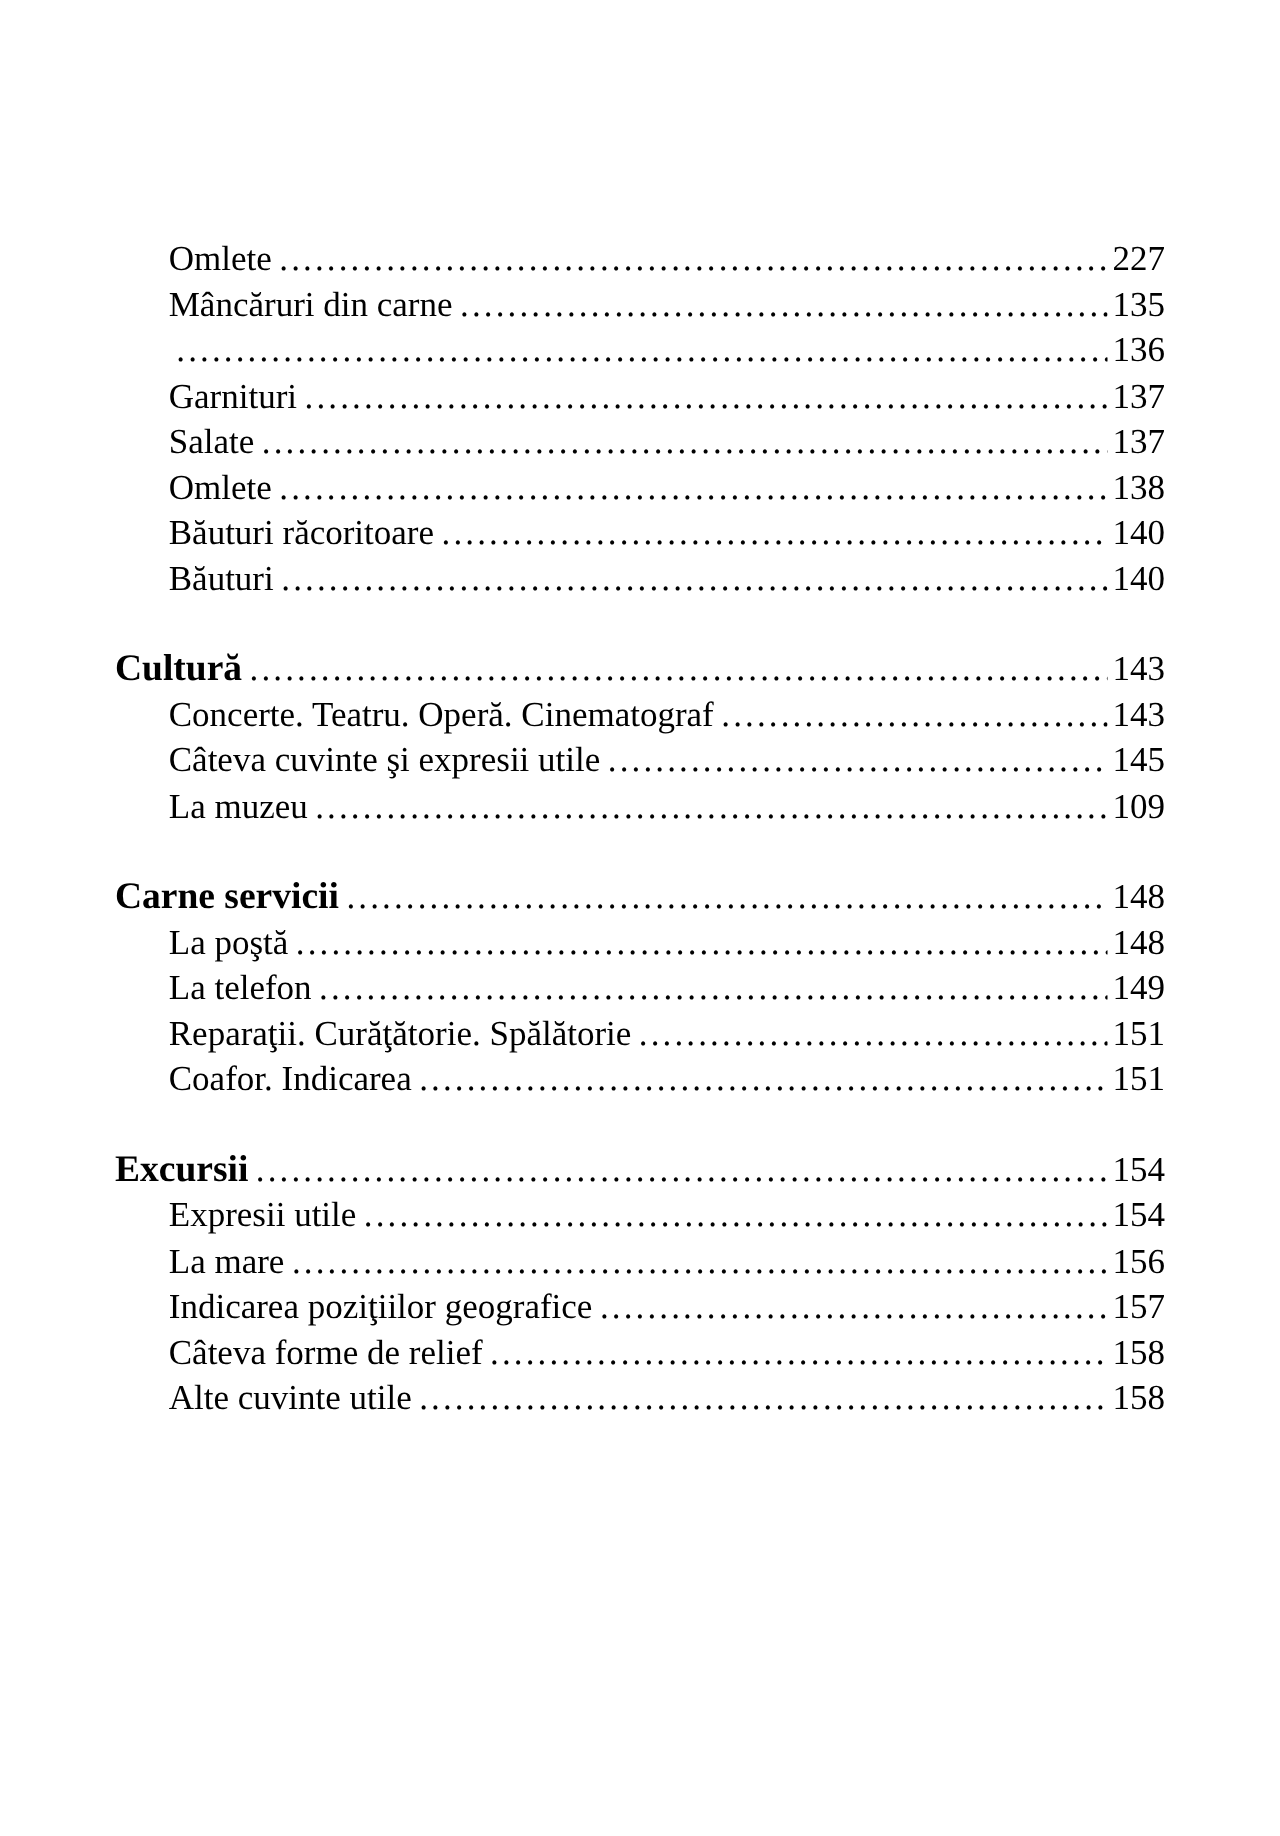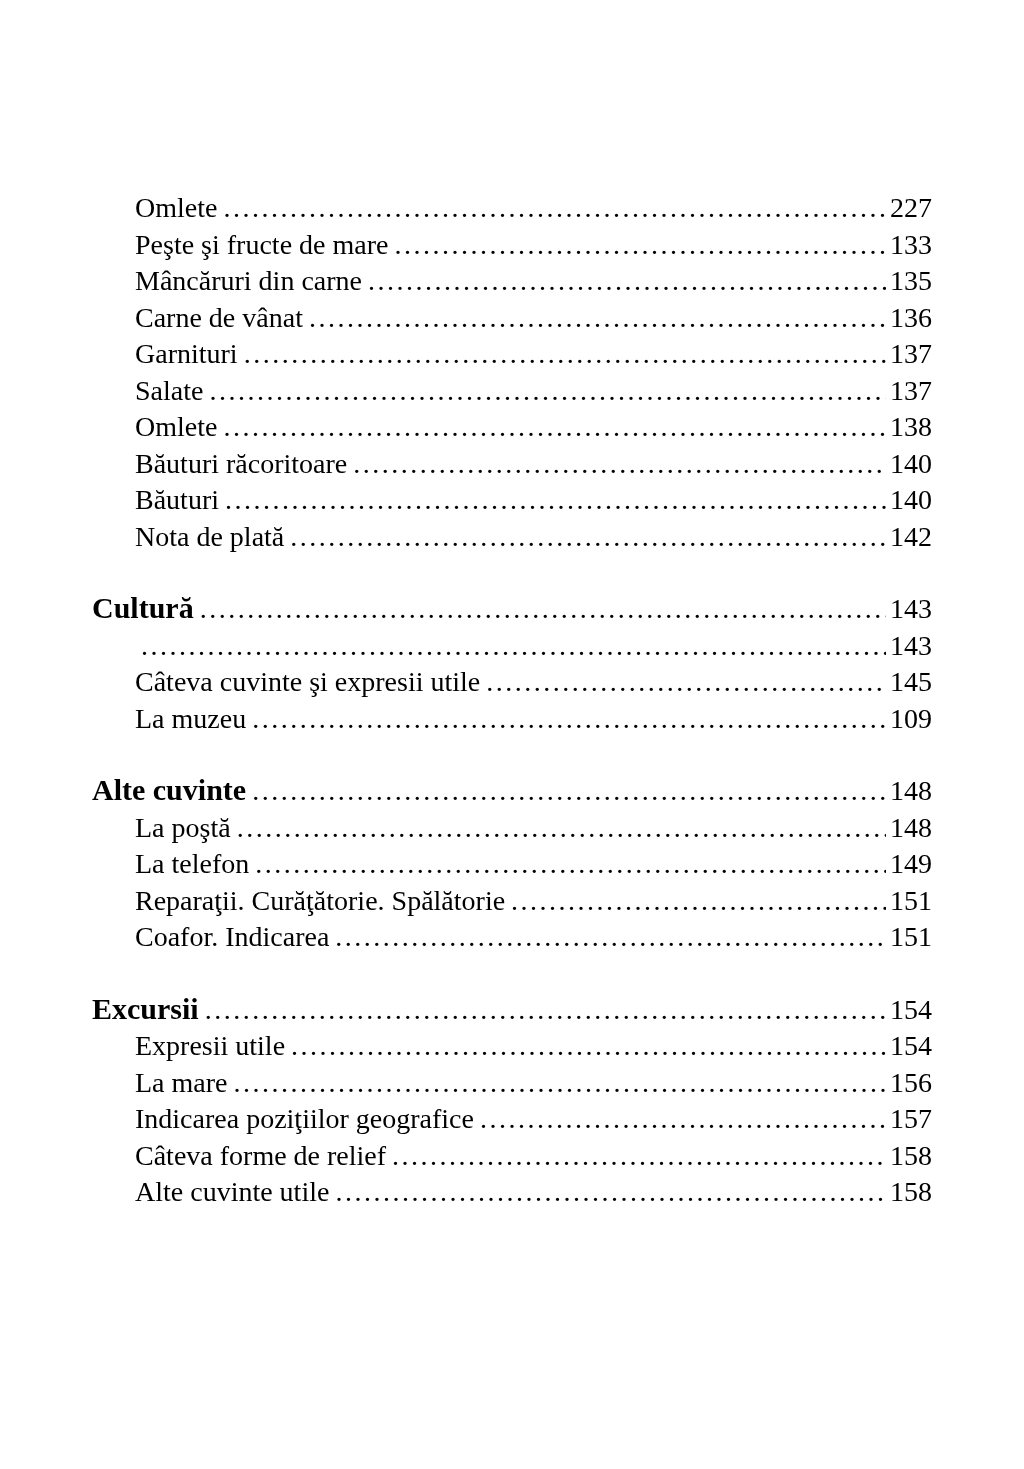--- a/index.html
+++ b/index.html
@@ -61,31 +61,25 @@
 <body>
 
 <div class="toc">
   <div id="toc-list">
       <div class="toc-row sub">
     <span class="label">Omlete</span>
     <span class="leader"></span>
     <span class="pagenum">227</span>
   </div>
       <div class="toc-row sub">
-    <span class="label">Peşte şi fructe de mare</span>
-    <span class="leader"></span>
-    <span class="pagenum">133</span>
-  </div>
-      <div class="toc-row sub">
     <span class="label">Mâncăruri din carne</span>
     <span class="leader"></span>
     <span class="pagenum">135</span>
   </div>
       <div class="toc-row sub">
-    <span class="label">Carne de vânat</span>
     <span class="leader"></span>
     <span class="pagenum">136</span>
   </div>
       <div class="toc-row sub">
     <span class="label">Garnituri</span>
     <span class="leader"></span>
     <span class="pagenum">137</span>
   </div>
       <div class="toc-row sub">
     <span class="label">Salate</span>
@@ -100,46 +94,42 @@
       <div class="toc-row sub">
     <span class="label">Băuturi răcoritoare</span>
     <span class="leader"></span>
     <span class="pagenum">140</span>
   </div>
       <div class="toc-row sub">
     <span class="label">Băuturi</span>
     <span class="leader"></span>
     <span class="pagenum">140</span>
   </div>
-      <div class="toc-row sub">
-    <span class="label">Nota de plată</span>
-    <span class="leader"></span>
-    <span class="pagenum">142</span>
-  </div>
       <div class="toc-row heading gap">
     <span class="label">Cultură</span>
     <span class="leader"></span>
     <span class="pagenum">143</span>
   </div>
       <div class="toc-row sub">
+    <span class="label">Concerte. Teatru. Operă. Cinematograf</span>
     <span class="leader"></span>
     <span class="pagenum">143</span>
   </div>
       <div class="toc-row sub">
     <span class="label">Câteva cuvinte şi expresii utile</span>
     <span class="leader"></span>
     <span class="pagenum">145</span>
   </div>
       <div class="toc-row sub">
     <span class="label">La muzeu</span>
     <span class="leader"></span>
     <span class="pagenum">109</span>
   </div>
       <div class="toc-row heading gap">
-    <span class="label">Alte cuvinte</span>
+    <span class="label">Carne servicii</span>
     <span class="leader"></span>
     <span class="pagenum">148</span>
   </div>
       <div class="toc-row sub">
     <span class="label">La poştă</span>
     <span class="leader"></span>
     <span class="pagenum">148</span>
   </div>
       <div class="toc-row sub">
     <span class="label">La telefon</span>

